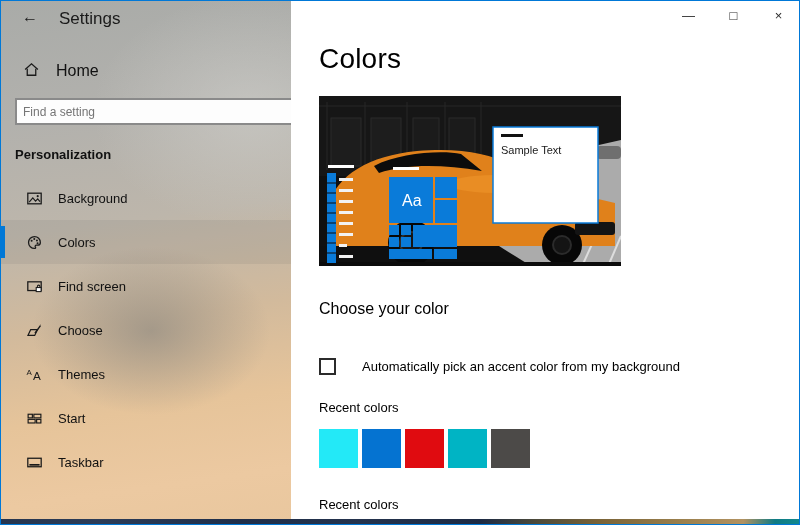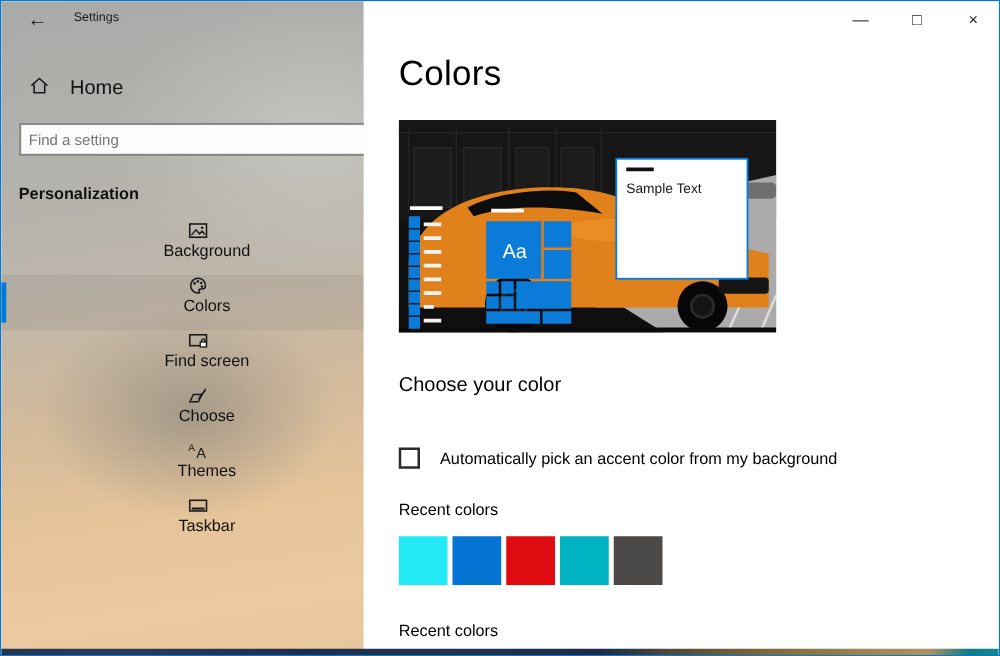--- a/index.html
+++ b/index.html
@@ -12,48 +12,48 @@
   .sidebar {
     position:absolute; left:0; top:0; width:290px; height:100%;
     background:
       radial-gradient(ellipse 170px 120px at 150px 330px, rgba(125,125,122,0.55), rgba(125,125,122,0) 70%),
       radial-gradient(ellipse 220px 160px at 250px 110px, rgba(210,210,206,0.55), rgba(210,210,206,0) 72%),
       linear-gradient(172deg,#a9aba8 0%,#b2b1ad 22%,#bdb6ab 42%,#d2ba9c 60%,#e6c49a 76%,#ecc9a1 90%,#e9c79e 100%);
   }
   .tb-left { position:absolute; left:0; top:0; width:100%; height:32px; }
   .back-btn { position:absolute; left:14px; top:4px; width:30px; height:24px; font-size:16px;
     color:#1a1a1a; background:transparent; border:none; text-align:center; line-height:24px; }
-  .tb-title { position:absolute; left:58px; top:8px; font-size:10px; color:#1a1a1a; }
+  .tb-title { position:absolute; left:58px; top:8px; font-size:17px; color:#1a1a1a; }
   .home-row { position:absolute; left:22px; top:58px; display:flex; align-items:center; gap:16px; width:250px; height:24px; }
   .home-row .label { font-size:16px; color:#111; }
   .search-box {
     position:absolute; left:14px; top:97px; width:324px; height:27px;
     background:#fdfdfd; border:2px solid #8a8a8a; display:flex; align-items:center;
   }
   .search-box input {
     flex:1; border:none; outline:none; background:transparent;
     font-size:12px; color:#5a5a5a; padding:0 6px; font-family:inherit;
   }
   .search-box .mag { width:22px; display:flex; justify-content:center; }
   .section-header { position:absolute; left:14px; top:146px; font-size:13px; font-weight:700; color:#111; }
   .nav { position:absolute; left:0; top:175px; width:100%; }
-  .nav-item { position:relative; display:flex; align-items:center; height:44px; padding-left:24px; cursor:default;flex-direction:column; }
+  .nav-item { position:relative; display:flex; align-items:center; height:44px; padding-left:24px; cursor:default; }
   .nav-item .nav-icon { width:18px; display:flex; justify-content:center; }
   .nav-item .nav-label { margin-left:15px; font-size:13px; color:#111; }
   .sel-bar { position:absolute; left:0; top:6px; width:4px; height:32px; background:#0078d7; }
   .nav-item.selected { background:rgba(90,90,90,0.10); }
   
   .content { position:absolute; left:290px; top:0; width:510px; height:100%; background:#fff; }
   .win-controls { position:absolute; top:0; right:0; display:flex; }
   .win-btn { width:45px; height:30px; background:transparent; border:none; font-size:13px;
     color:#2b2b2b; text-align:center; line-height:30px; font-family:inherit; }
   .page-title { position:absolute; left:28px; top:42px; font-size:28px; font-weight:300; color:#000; letter-spacing:0.2px; }
   .preview { position:absolute; left:28px; top:95px; width:302px; height:170px; }
   .choose-heading { position:absolute; left:28px; top:299px; font-size:16px; font-weight:400; color:#000; }
-  .checkbox-row { position:absolute; left:28px; top:357px; display:flex; align-items:center; gap:16px; }
+  .checkbox-row { position:absolute; left:28px; top:357px; display:flex; align-items:center; gap:26px; }
   .checkbox { width:17px; height:17px; border:2px solid #2b2b2b; background:#fff; }
   .checkbox-label { font-size:13px; color:#000; }
   .recent-label { position:absolute; left:28px; top:399px; font-size:13px; color:#000; }
   .swatch-row { position:absolute; left:28px; top:428px; display:flex; gap:4px; }
   .swatch { width:39px; height:39px; }
   .windows-label { position:absolute; left:28px; top:496px; font-size:13px; color:#000; }
   
   .bottom-strip { position:absolute; left:0; bottom:0; width:100%; height:5px;
     background:linear-gradient(90deg,#26354e 0%,#2c3c57 12%,#1f2e49 30%,#24334d 45%,#1c2a44 60%,#4c4a3a 67%,#7a6337 75%,#9a7f4c 85%,#b29261 93%,#0f7b84 97%,#12888e 100%);
   }
@@ -144,20 +144,33 @@
       <div class="nav-item">
         <span class="nav-icon">
           <svg width="17" height="17" viewBox="0 0 16 16">
               <text x="0.5" y="8.5" font-size="7.5" fill="#1a1a1a">A</text>
               <text x="6.5" y="13.5" font-size="11" fill="#1a1a1a">A</text>
             </svg>
         </span>
         <span class="nav-label">Themes</span>
       </div>
 
+      <div class="nav-item">
+        <span class="nav-icon">
+          <svg width="17" height="17" viewBox="0 0 16 16">
+              <g fill="none" stroke="#1a1a1a" stroke-width="1.1">
+                <rect x="2" y="4" width="4" height="3.4"></rect>
+                <rect x="7.4" y="4" width="6.6" height="3.4"></rect>
+                <rect x="2" y="8.8" width="6.6" height="3.4"></rect>
+                <rect x="10" y="8.8" width="4" height="3.4"></rect>
+              </g>
+            </svg>
+        </span>
+        <span class="nav-label">Start</span>
+      </div>
 
       <div class="nav-item">
         <span class="nav-icon">
           <svg width="17" height="17" viewBox="0 0 16 16">
               <rect x="1.7" y="4" width="12.6" height="8" fill="none" stroke="#1a1a1a" stroke-width="1.2"></rect>
               <rect x="3.2" y="9.4" width="9.6" height="1.6" fill="#1a1a1a"></rect>
             </svg>
         </span>
         <span class="nav-label">Taskbar</span>
       </div>

